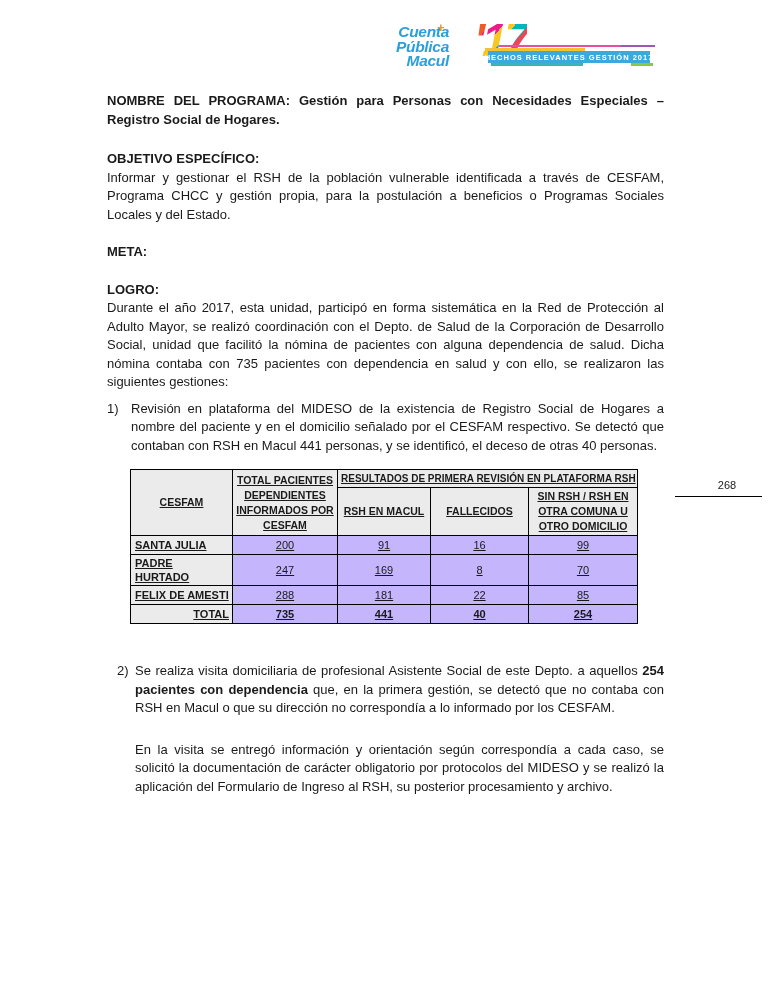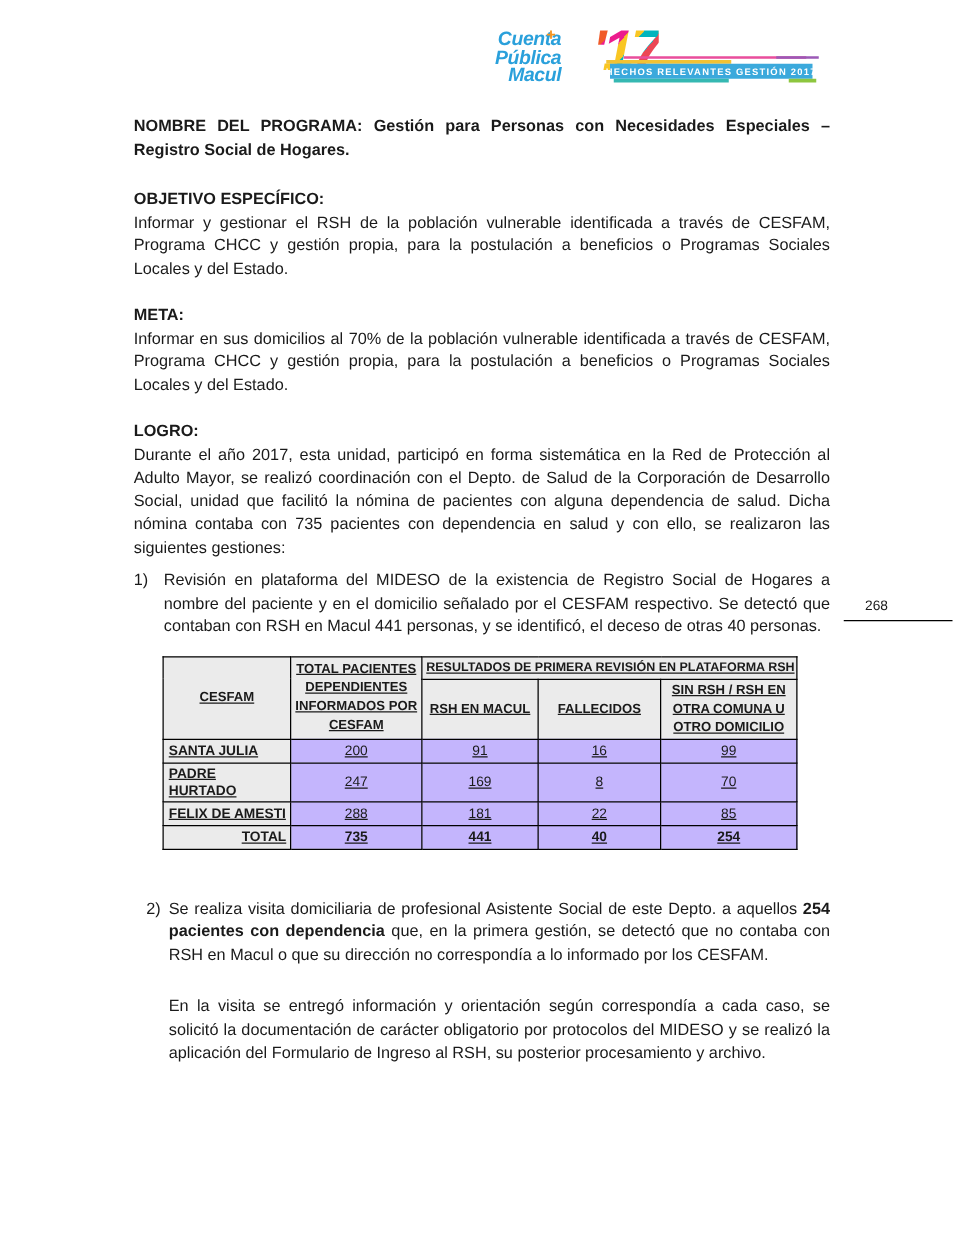--- a/index.html
+++ b/index.html
@@ -27,21 +27,21 @@
   .banner .ln-yel   { position:absolute; top:3px; left:0; width:100px; height:3px; background:#F2C234; }
   .banner .bar-blue { position:absolute; top:6px; left:3px; width:162px; height:12px; background:#3BA9DC;
                       color:#fff; font-size:7.5px; font-weight:bold; letter-spacing:1px;
                       display:flex; align-items:center; justify-content:center; white-space:nowrap; }
   .banner .ln-teal  { position:absolute; top:18px; left:6px; width:92px; height:3px; background:#35B8B2; }
   .banner .ln-grn   { position:absolute; top:18px; right:2px; width:22px; height:3px; background:#8DC63F; }
 
   
   .pagenum {
     position:absolute; left:675px; top:479px; width:87px;
-    font-size:11px; padding:0 0 5px 17px; border-bottom:1.5px solid #000;
+    font-size:11px; padding:0 0 5px 17px; border-bottom:1.5px solid #000;text-align:center;
   }
 
   
   .content { position:absolute; left:107px; top:92px; width:557px; }
   .txt { font-size:13px; line-height:18.5px; text-align:justify; }
   .bold { font-weight:bold; }
   .sec-program { margin-bottom:21px; }
   .sec { margin-bottom:19px; }
   .sec-logro { margin-bottom:8px; }
   .heading { font-weight:bold; font-size:13px; line-height:18.5px; }
@@ -96,21 +96,20 @@
 
     <div class="txt bold sec-program">NOMBRE DEL PROGRAMA: Gestión para Personas con Necesidades Especiales – Registro Social de Hogares.</div>
 
     <div class="sec">
       <div class="heading">OBJETIVO ESPECÍFICO:</div>
       <div class="txt">Informar y gestionar el RSH de la población vulnerable identificada a través de CESFAM, Programa CHCC y gestión propia, para la postulación a beneficios o Programas Sociales Locales y del Estado.</div>
     </div>
 
     <div class="sec">
       <div class="heading">META:</div>
-      <div class="txt">Informar en sus domicilios al 70% de la población vulnerable identificada a través de CESFAM, Programa CHCC y gestión propia, para la postulación a beneficios o Programas Sociales Locales y del Estado.</div>
     </div>
 
     <div class="sec-logro">
       <div class="heading">LOGRO:</div>
       <div class="txt">Durante el año 2017, esta unidad, participó en forma sistemática en la Red de Protección al Adulto Mayor, se realizó coordinación con el Depto. de Salud de la Corporación de Desarrollo Social, unidad que facilitó la nómina de pacientes con alguna dependencia de salud. Dicha nómina contaba con 735 pacientes con dependencia en salud y con ello, se realizaron las siguientes gestiones:</div>
     </div>
 
     <div class="list-item">
       <div class="marker">1)</div>
       <div class="body txt">Revisión en plataforma del MIDESO de la existencia de Registro Social de Hogares a nombre del paciente y en el domicilio señalado por el CESFAM respectivo. Se detectó que contaban con RSH en Macul 441 personas, y se identificó, el deceso de otras 40 personas.</div>

